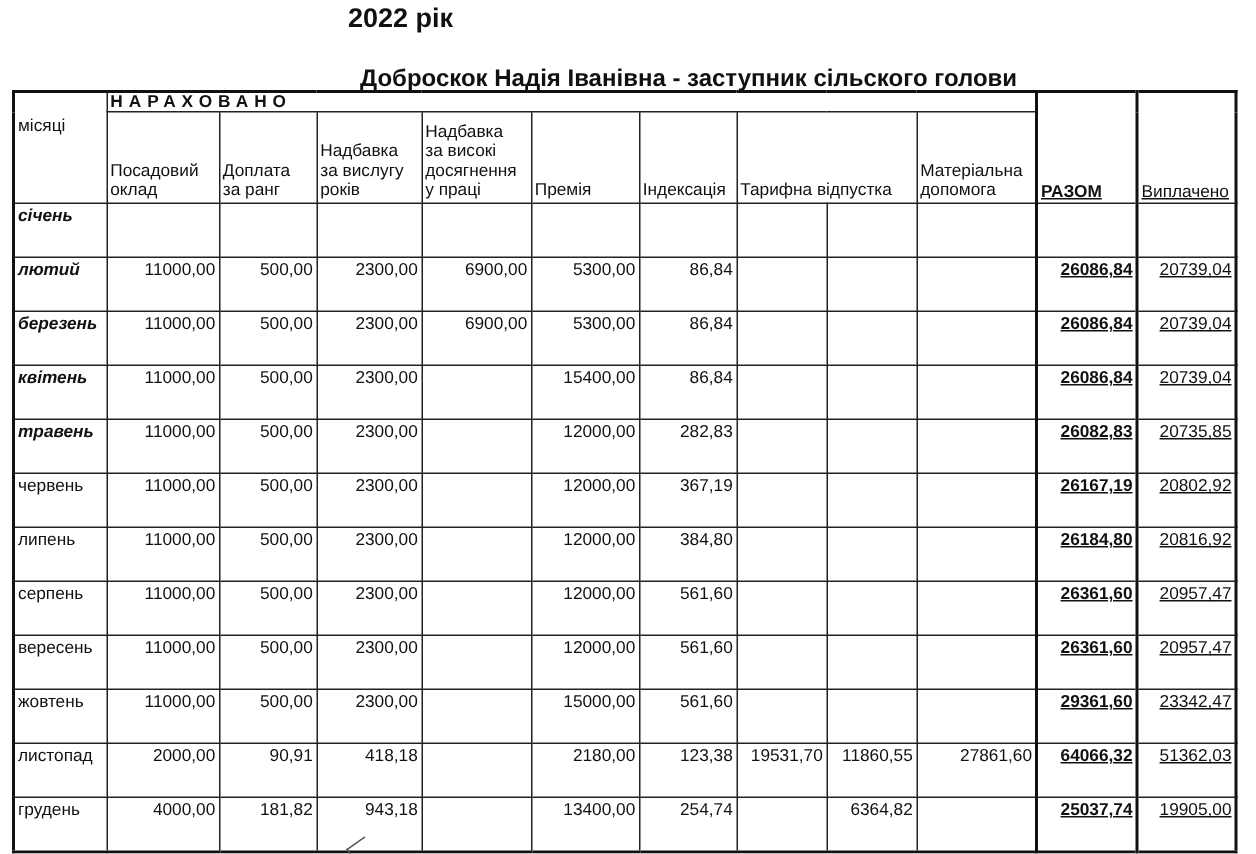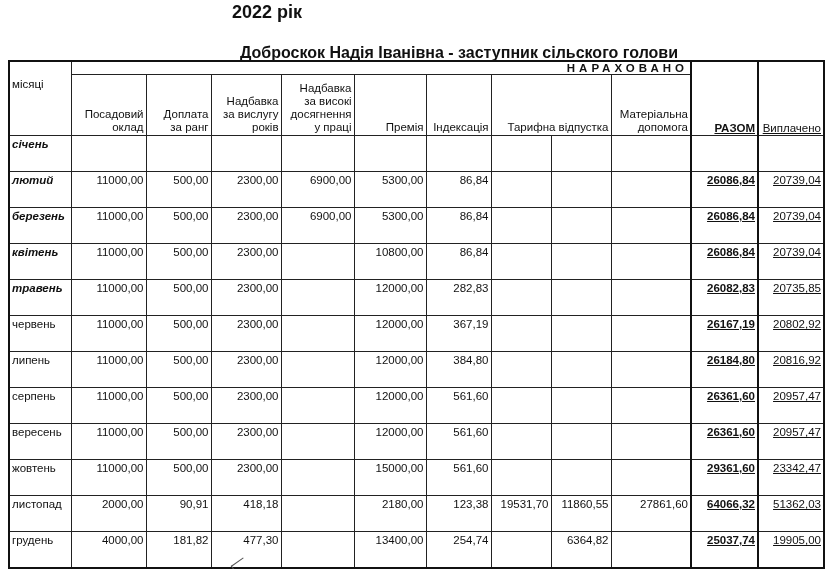--- a/index.html
+++ b/index.html
@@ -18,21 +18,21 @@
   table {
     position: absolute; left: 8px; top: 60px;
     border-collapse: collapse; table-layout: fixed;
     border: 2px solid #111;
     font-size: 11.5px;
   }
   td, th {
     border: 1px solid #222; padding: 0 2px; overflow: hidden; white-space: nowrap;
     font-weight: normal;
   }
-  th { text-align: right; vertical-align: bottom; line-height: 13px; }
+  th { text-align: left; vertical-align: bottom; line-height: 13px; }
   th.month-head { text-align: left; vertical-align: top; padding-top: 16px; }
   th.group { letter-spacing: 4px; font-weight: bold; height: 12px; line-height: 12px; vertical-align: middle; }
   th.bold { font-weight: bold; }
   tr.hdr2 th { height: 59px; padding-bottom: 1px; }
   td { height: 33px; vertical-align: top; padding-top: 2px; text-align: right; }
   td.month { text-align: left; }
   td.month.it { font-style: italic; font-weight: bold; }
   td.sum { font-weight: bold; }
   .thick-l { border-left: 2px solid #111; text-decoration: underline; }
   tr.total td { height: 54px; vertical-align: middle; font-weight: bold; border-top: 2px solid #111; padding-top: 0; }
@@ -142,21 +142,21 @@
         <td></td>
         <td class="sum thick-l">26086,84</td>
         <td class="thick-l">20739,04</td>
       </tr>
       <tr>
         <td class="month it">квітень</td>
         <td>11000,00</td>
         <td>500,00</td>
         <td>2300,00</td>
         <td></td>
-        <td>10800,00</td>
+        <td>15400,00</td>
         <td>86,84</td>
         <td></td>
         <td></td>
         <td></td>
         <td class="sum thick-l">26086,84</td>
         <td class="thick-l">20739,04</td>
       </tr>
       <tr>
         <td class="month it">травень</td>
         <td>11000,00</td>
@@ -252,21 +252,21 @@
         <td>19531,70</td>
         <td>11860,55</td>
         <td>27861,60</td>
         <td class="sum thick-l">64066,32</td>
         <td class="thick-l">51362,03</td>
       </tr>
       <tr>
         <td class="month">грудень</td>
         <td>4000,00</td>
         <td>181,82</td>
-        <td>477,30</td>
+        <td>943,18</td>
         <td></td>
         <td>13400,00</td>
         <td>254,74</td>
         <td></td>
         <td>6364,82</td>
         <td></td>
         <td class="sum thick-l">25037,74</td>
         <td class="thick-l">19905,00</td>
       </tr>
       <tr class="total">

